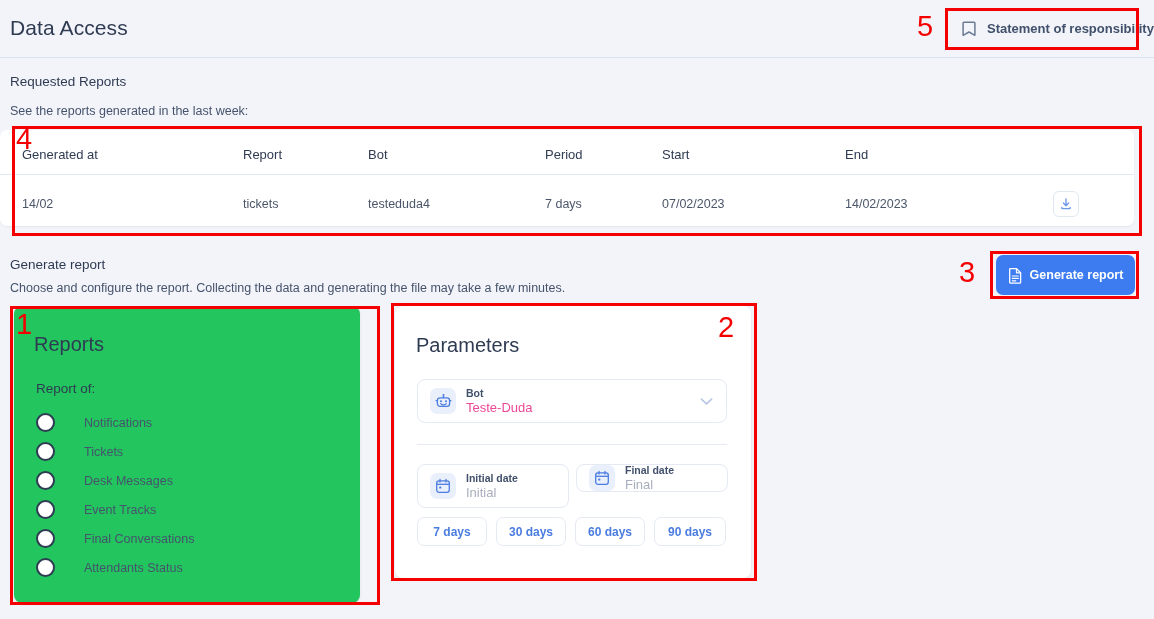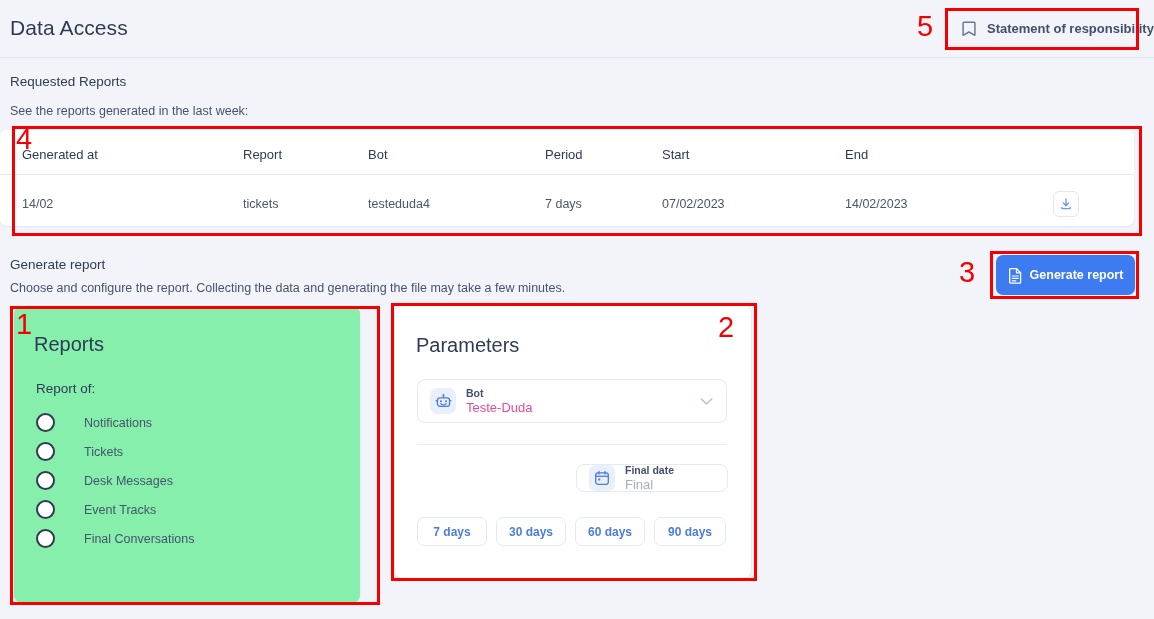--- a/index.html
+++ b/index.html
@@ -126,21 +126,21 @@
     font-weight: 700;
     color: #ffffff;
     white-space: nowrap;
   }
 
   
   .reports-panel {
     position: absolute;
     left: 14px; top: 306px;
     width: 346px; height: 297px;
-    background: #86efac;
+    background: #22c55e;
     border-radius: 8px;
     box-shadow: 0 1px 3px rgba(40,60,100,0.09);
   }
   .panel-h {
     font-size: 20px;
     font-weight: 400;
     color: #2f3b52;
   }
   .report-of {
     font-size: 13.5px;
@@ -338,20 +338,24 @@
     <div class="radio-row">
       <div class="radio"></div>
       <div class="radio-label">Event Tracks</div>
     </div>
 
     <div class="radio-row">
       <div class="radio"></div>
       <div class="radio-label">Final Conversations</div>
     </div>
 
+    <div class="radio-row">
+      <div class="radio"></div>
+      <div class="radio-label">Attendants Status</div>
+    </div>
   </div>
 </div>
 
 <div class="params-panel">
   <div class="panel-h" style="position:absolute;left:21px;top:28px;">Parameters</div>
 
   <div class="field" style="position:absolute;left:22px;top:73px;width:310px;height:44px;">
     <div class="field-icon">
       <svg width="17" height="17" viewBox="0 0 17 17" fill="none">
         <circle cx="8.5" cy="2.1" r="1.05" fill="#4b7de0"></circle>
@@ -369,20 +373,34 @@
     </div>
     <span style="position:absolute;right:13px;top:17px;display:flex;">
       <svg width="13" height="9" viewBox="0 0 13 9" fill="none">
         <path d="M1.4 2.1L6.5 6.8 11.6 2.1" stroke="#b6c6e3" stroke-width="1.6" stroke-linecap="round" stroke-linejoin="round" fill="none"></path>
       </svg>
     </span>
   </div>
 
   <div class="divider" style="position:absolute;left:22px;top:138px;width:310px;"></div>
 
+  <div class="field" style="position:absolute;left:22px;top:158px;width:152px;height:44px;">
+    <div class="field-icon">
+      <svg width="16" height="16" viewBox="0 0 16 16" fill="none">
+        <rect x="1.7" y="2.8" width="12.6" height="11.5" rx="2.2" stroke="#4b7de0" stroke-width="1.3" fill="none"></rect>
+        <path d="M1.7 6.3h12.6" stroke="#4b7de0" stroke-width="1.3"></path>
+        <path d="M5 1.4v2.6M11 1.4v2.6" stroke="#4b7de0" stroke-width="1.3" stroke-linecap="round"></path>
+        <rect x="4.2" y="8.4" width="2.1" height="2" rx="0.5" fill="#4b7de0"></rect>
+      </svg>
+    </div>
+    <div class="field-texts">
+      <div class="field-lbl">Initial date</div>
+      <div class="field-val ph">Initial</div>
+    </div>
+  </div>
 
   <div class="field" style="position:absolute;left:181px;top:158px;width:152px;height:28px;">
     <div class="field-icon">
       <svg width="16" height="16" viewBox="0 0 16 16" fill="none">
         <rect x="1.7" y="2.8" width="12.6" height="11.5" rx="2.2" stroke="#4b7de0" stroke-width="1.3" fill="none"></rect>
         <path d="M1.7 6.3h12.6" stroke="#4b7de0" stroke-width="1.3"></path>
         <path d="M5 1.4v2.6M11 1.4v2.6" stroke="#4b7de0" stroke-width="1.3" stroke-linecap="round"></path>
         <rect x="4.2" y="8.4" width="2.1" height="2" rx="0.5" fill="#4b7de0"></rect>
       </svg>
     </div>

